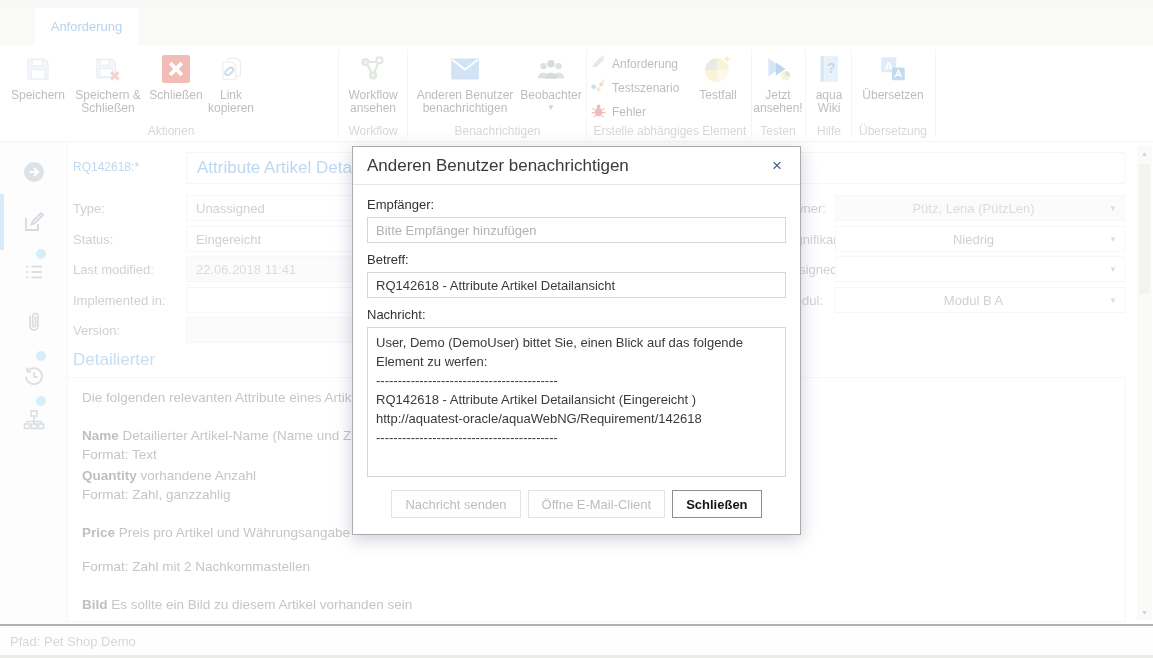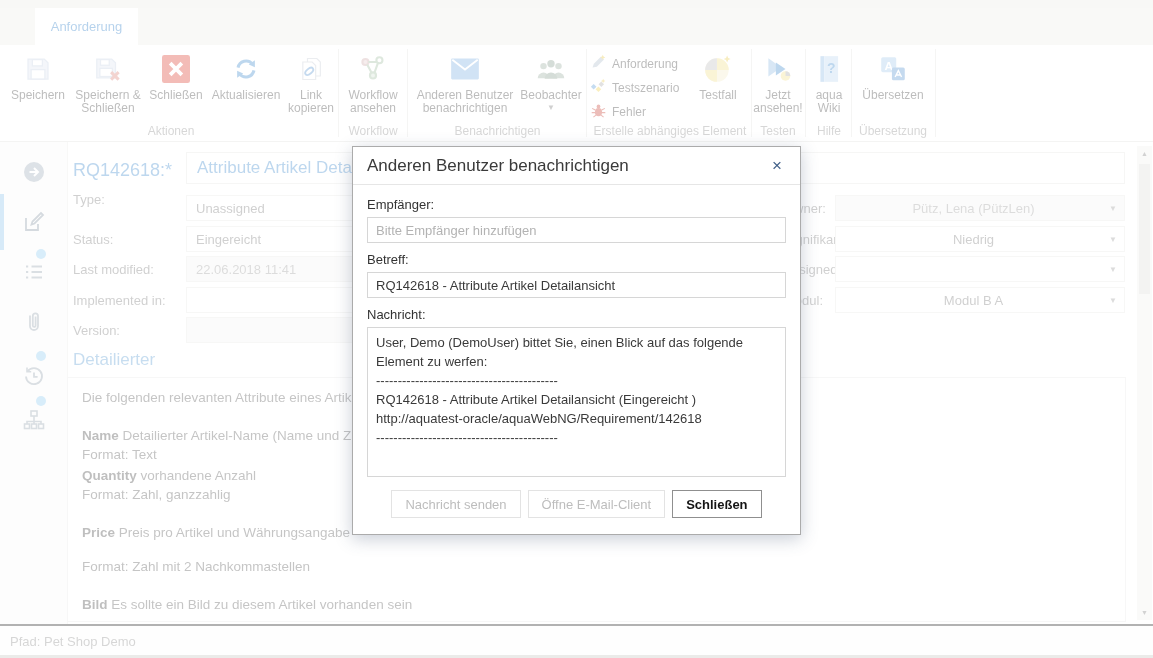--- a/index.html
+++ b/index.html
@@ -39,21 +39,21 @@
 
   .fldlabel{position:absolute;font-size:13px;color:#8b8b8b;white-space:nowrap;}
   .fldinput{position:absolute;height:26px;box-sizing:border-box;border:1px solid #ebebe9;
       background:#fff;font:13px "Liberation Sans",sans-serif;color:#8a8a8a;padding:0 9px;}
   .fldinput:disabled,.fldinput.dis{background:#f6f6f5;color:#a9a9a9;}
   .dd{padding-right:22px;text-align:center;}
   .ddwrap{position:absolute;}
   .ddwrap .fldinput{position:static;width:100%;height:26px;}
   .ddcaret{position:absolute;right:8px;top:9px;font-size:8px;color:#a7a7a7;pointer-events:none;}
 
-  .req-id{position:absolute;left:73px;top:160px;font-size:18px;color:#5b9bd5;}
+  .req-id{position:absolute;left:73px;top:160px;font-size:12px;color:#5b9bd5;}
   .title-input{position:absolute;left:186px;top:152px;width:939px;height:32px;
       box-sizing:border-box;border:1px solid #e9e9e7;font:17px "Liberation Sans",sans-serif;
       color:#5b9bd5;padding:0 10px;background:#fff;}
 
   .desc-h{position:absolute;left:73px;top:350px;font-size:17px;color:#74abd9;}
   .desc-panel{position:absolute;left:67px;top:377px;width:1059px;height:245px;
       box-sizing:border-box;border:1px solid #ececea;background:#fff;
       padding:10px 14px;font-size:13.5px;color:#6e6e6e;line-height:19px;overflow:hidden;}
   .desc-panel p{margin:0 0 19px 0;}
   .desc-panel .fmt{margin:0 0 0 0;}
@@ -128,31 +128,20 @@
             <span>Speichern &amp; Schließen</span>
         </button>
         <button class="rbtn" style="width:60px">
           <span class="ic">
             <svg width="28" height="28" viewBox="0 0 24 24">
                 <rect width="24" height="24" rx="2" fill="#e2574c"></rect>
                 <path d="M7 7l10 10M17 7L7 17" stroke="#fff" stroke-width="3.2"></path>
               </svg>
           </span>
             <span>Schließen</span>
-        </button>
-        <button class="rbtn" style="width:80px">
-          <span class="ic">
-            <svg width="28" height="28" viewBox="0 0 24 24" fill="none">
-                <path d="M18.8 13.2a7 7 0 0 1-12.2 3.2" stroke="#5b9bd5" stroke-width="2.6"></path>
-                <path d="M5.2 10.8A7 7 0 0 1 17.4 7.6" stroke="#5b9bd5" stroke-width="2.6"></path>
-                <polygon points="19.6,4.6 19.6,10.4 14.4,8.2" fill="#5b9bd5"></polygon>
-                <polygon points="4.4,19.4 4.4,13.6 9.6,15.8" fill="#5b9bd5"></polygon>
-              </svg>
-          </span>
-            <span>Aktualisieren</span>
         </button>
         <button class="rbtn" style="width:50px">
           <span class="ic">
             <svg width="28" height="28" viewBox="0 0 24 24">
                 <path d="M9 3h8l3 3v12H9z" fill="#fff" stroke="#ccd2da"></path>
                 <path d="M5 6h8l3 3v12H5z" fill="#fff" stroke="#ccd2da"></path>
                 <ellipse cx="10.5" cy="14" rx="4" ry="2.2" fill="none" stroke="#6fa3d8" stroke-width="1.6" transform="rotate(-40 10.5 14)"></ellipse>
               </svg>
           </span>
             <span>Link kopieren</span>
@@ -358,21 +347,21 @@
           <rect x="16.5" y="16" width="5" height="4.5"></rect>
           <path d="M12 8v4M5 16v-2.5h14V16M12 12v4"></path>
         </svg>
     </span>
     <div class="bdot" style="left:36px;top:254px"></div>
   </div>
 
   <span class="req-id">RQ142618:*</span>
   <input class="title-input" type="text" value="Attribute Artikel Detailansicht" style="">
 
-  <span class="fldlabel" style="left:73px;top:192px">Type:</span>
+  <span class="fldlabel" style="left:73px;top:201px">Type:</span>
   <input class="fldinput" style="left: 186px; top: 195px; width: 340px;" type="text" value="Unassigned">
   <span class="fldlabel" style="left:73px;top:232px">Status:</span>
   <input class="fldinput" style="left: 186px; top: 226px; width: 340px;" type="text" value="Eingereicht">
   <span class="fldlabel" style="left:73px;top:262px">Last modified:</span>
   <input class="fldinput dis" style="left: 186px; top: 256px; width: 340px;" type="text" disabled="" value="22.06.2018 11:41">
   <span class="fldlabel" style="left:73px;top:293px">Implemented in:</span>
   <input class="fldinput" style="left: 186px; top: 287px; width: 340px;" type="text" value="">
   <span class="fldlabel" style="left:73px;top:323px">Version:</span>
   <input class="fldinput dis" style="left: 186px; top: 317px; width: 340px;" type="text" disabled="" value="">
 

